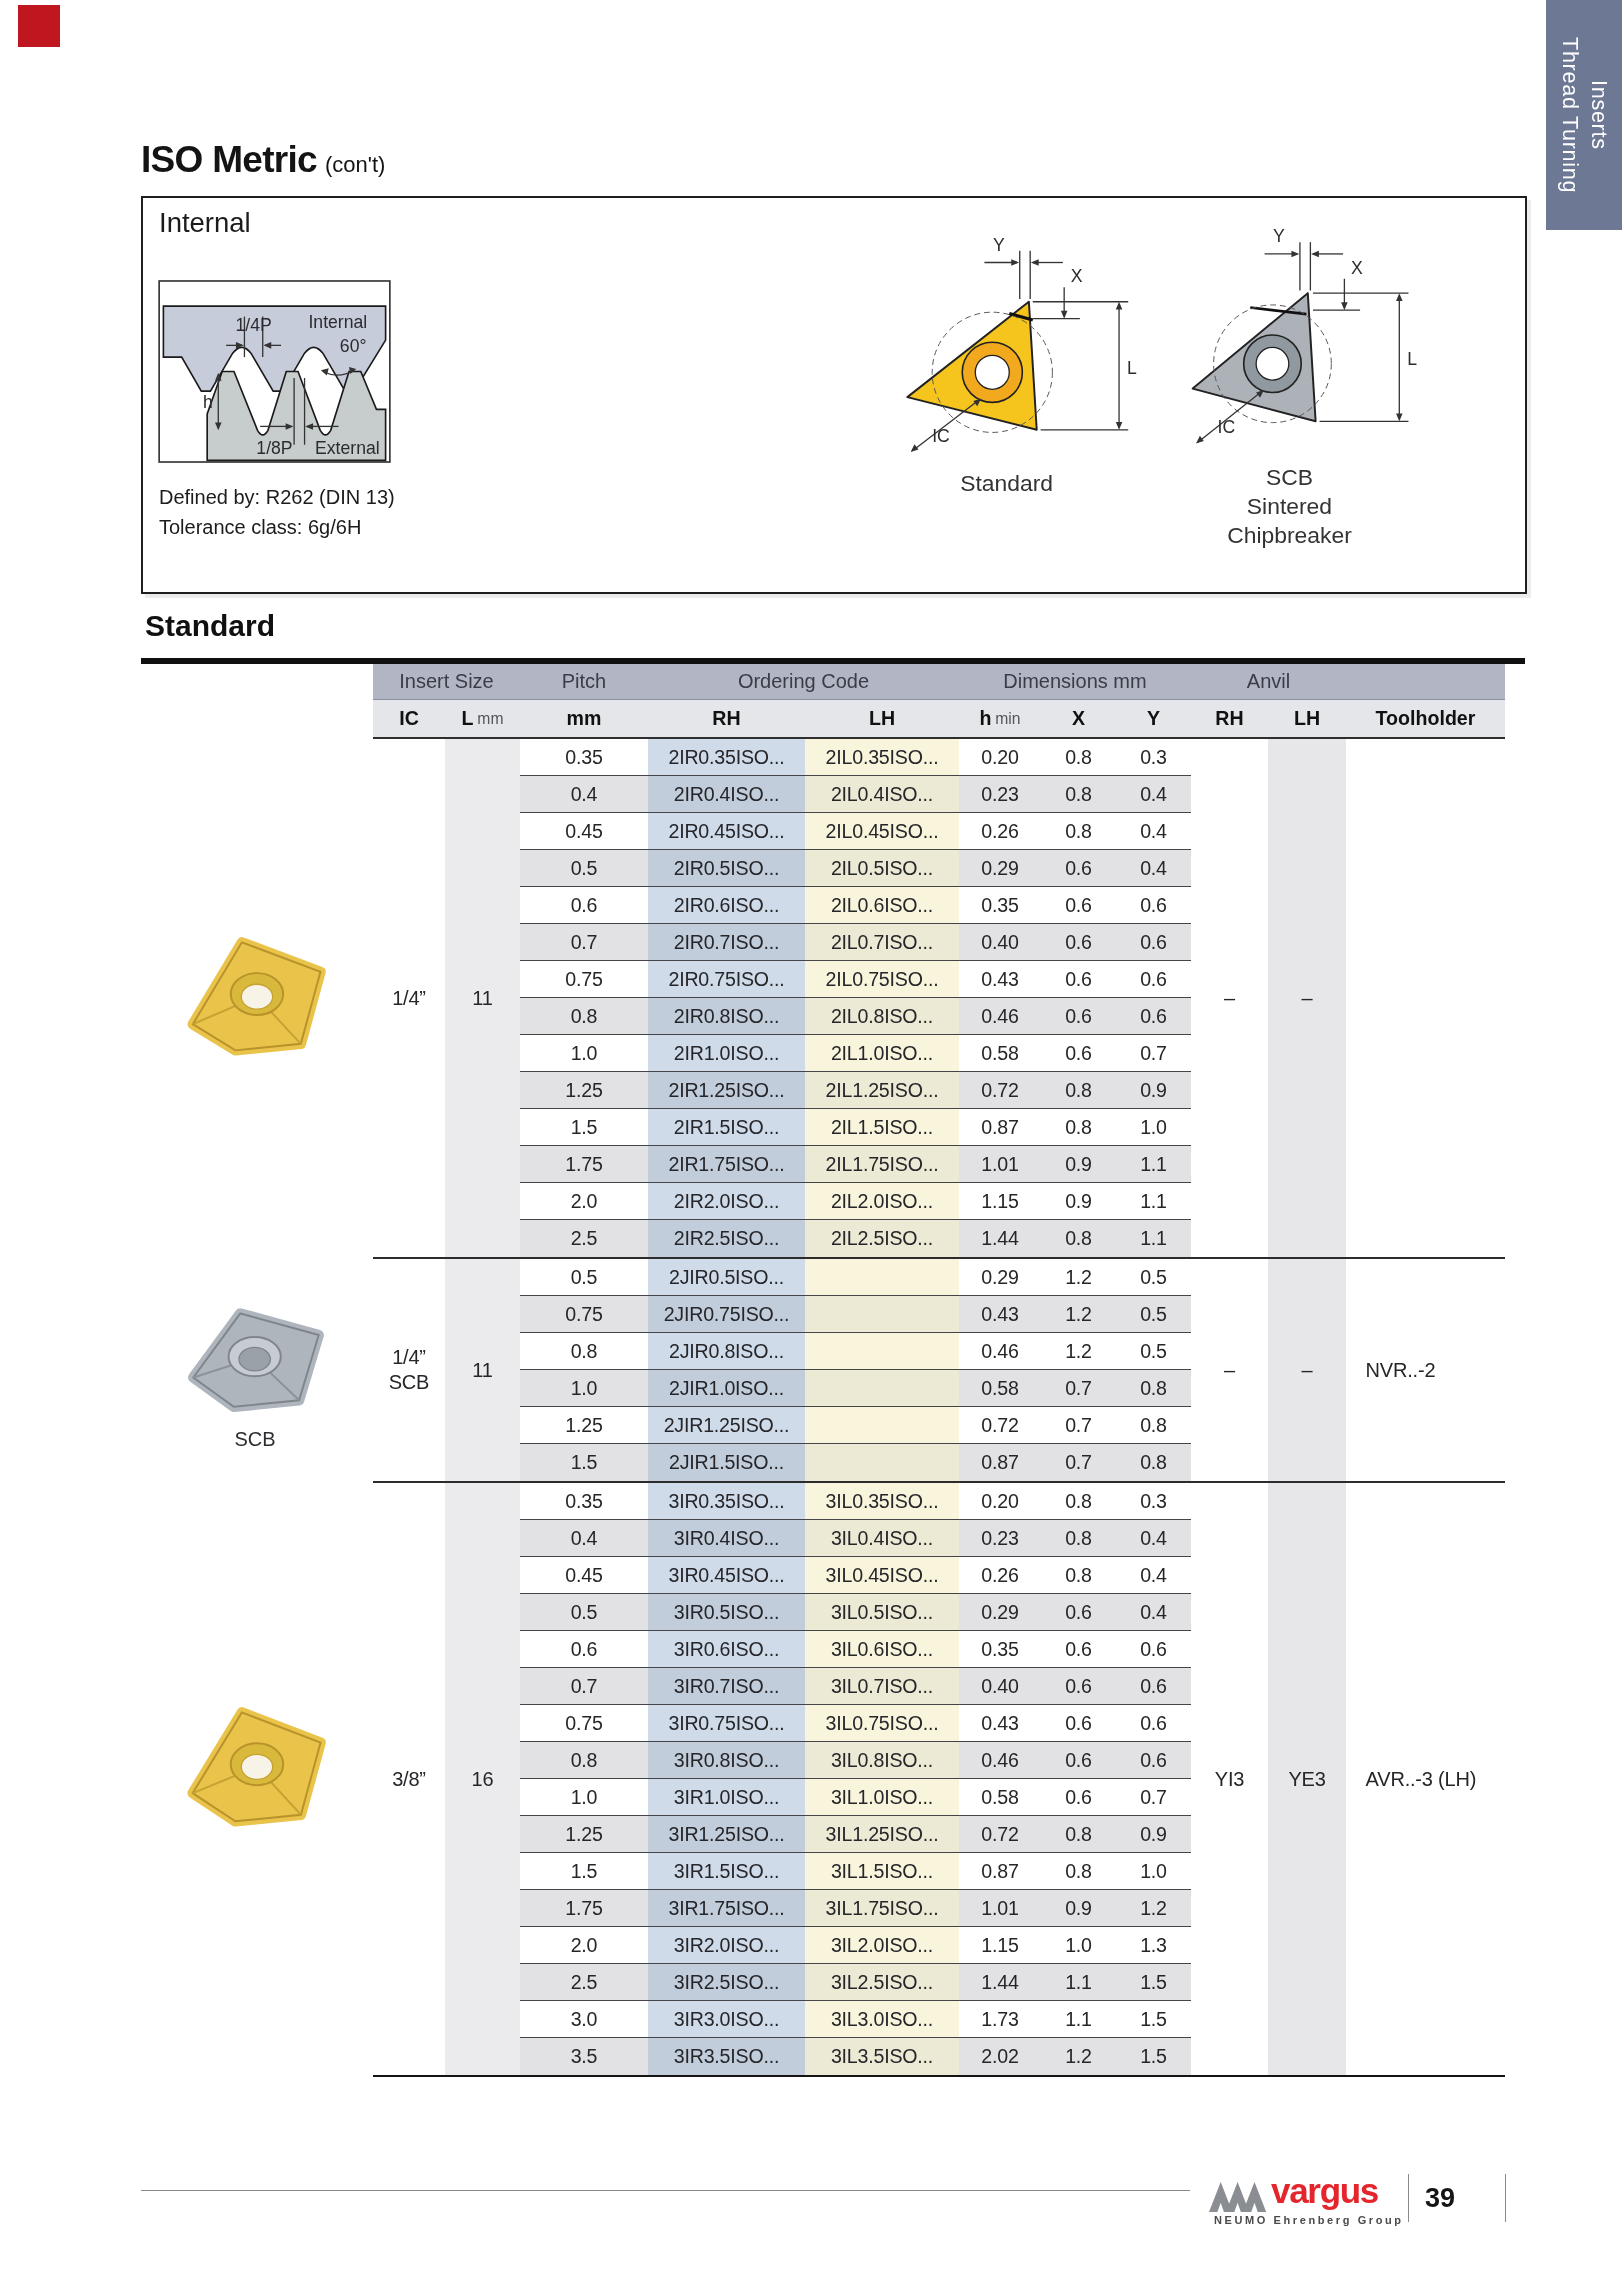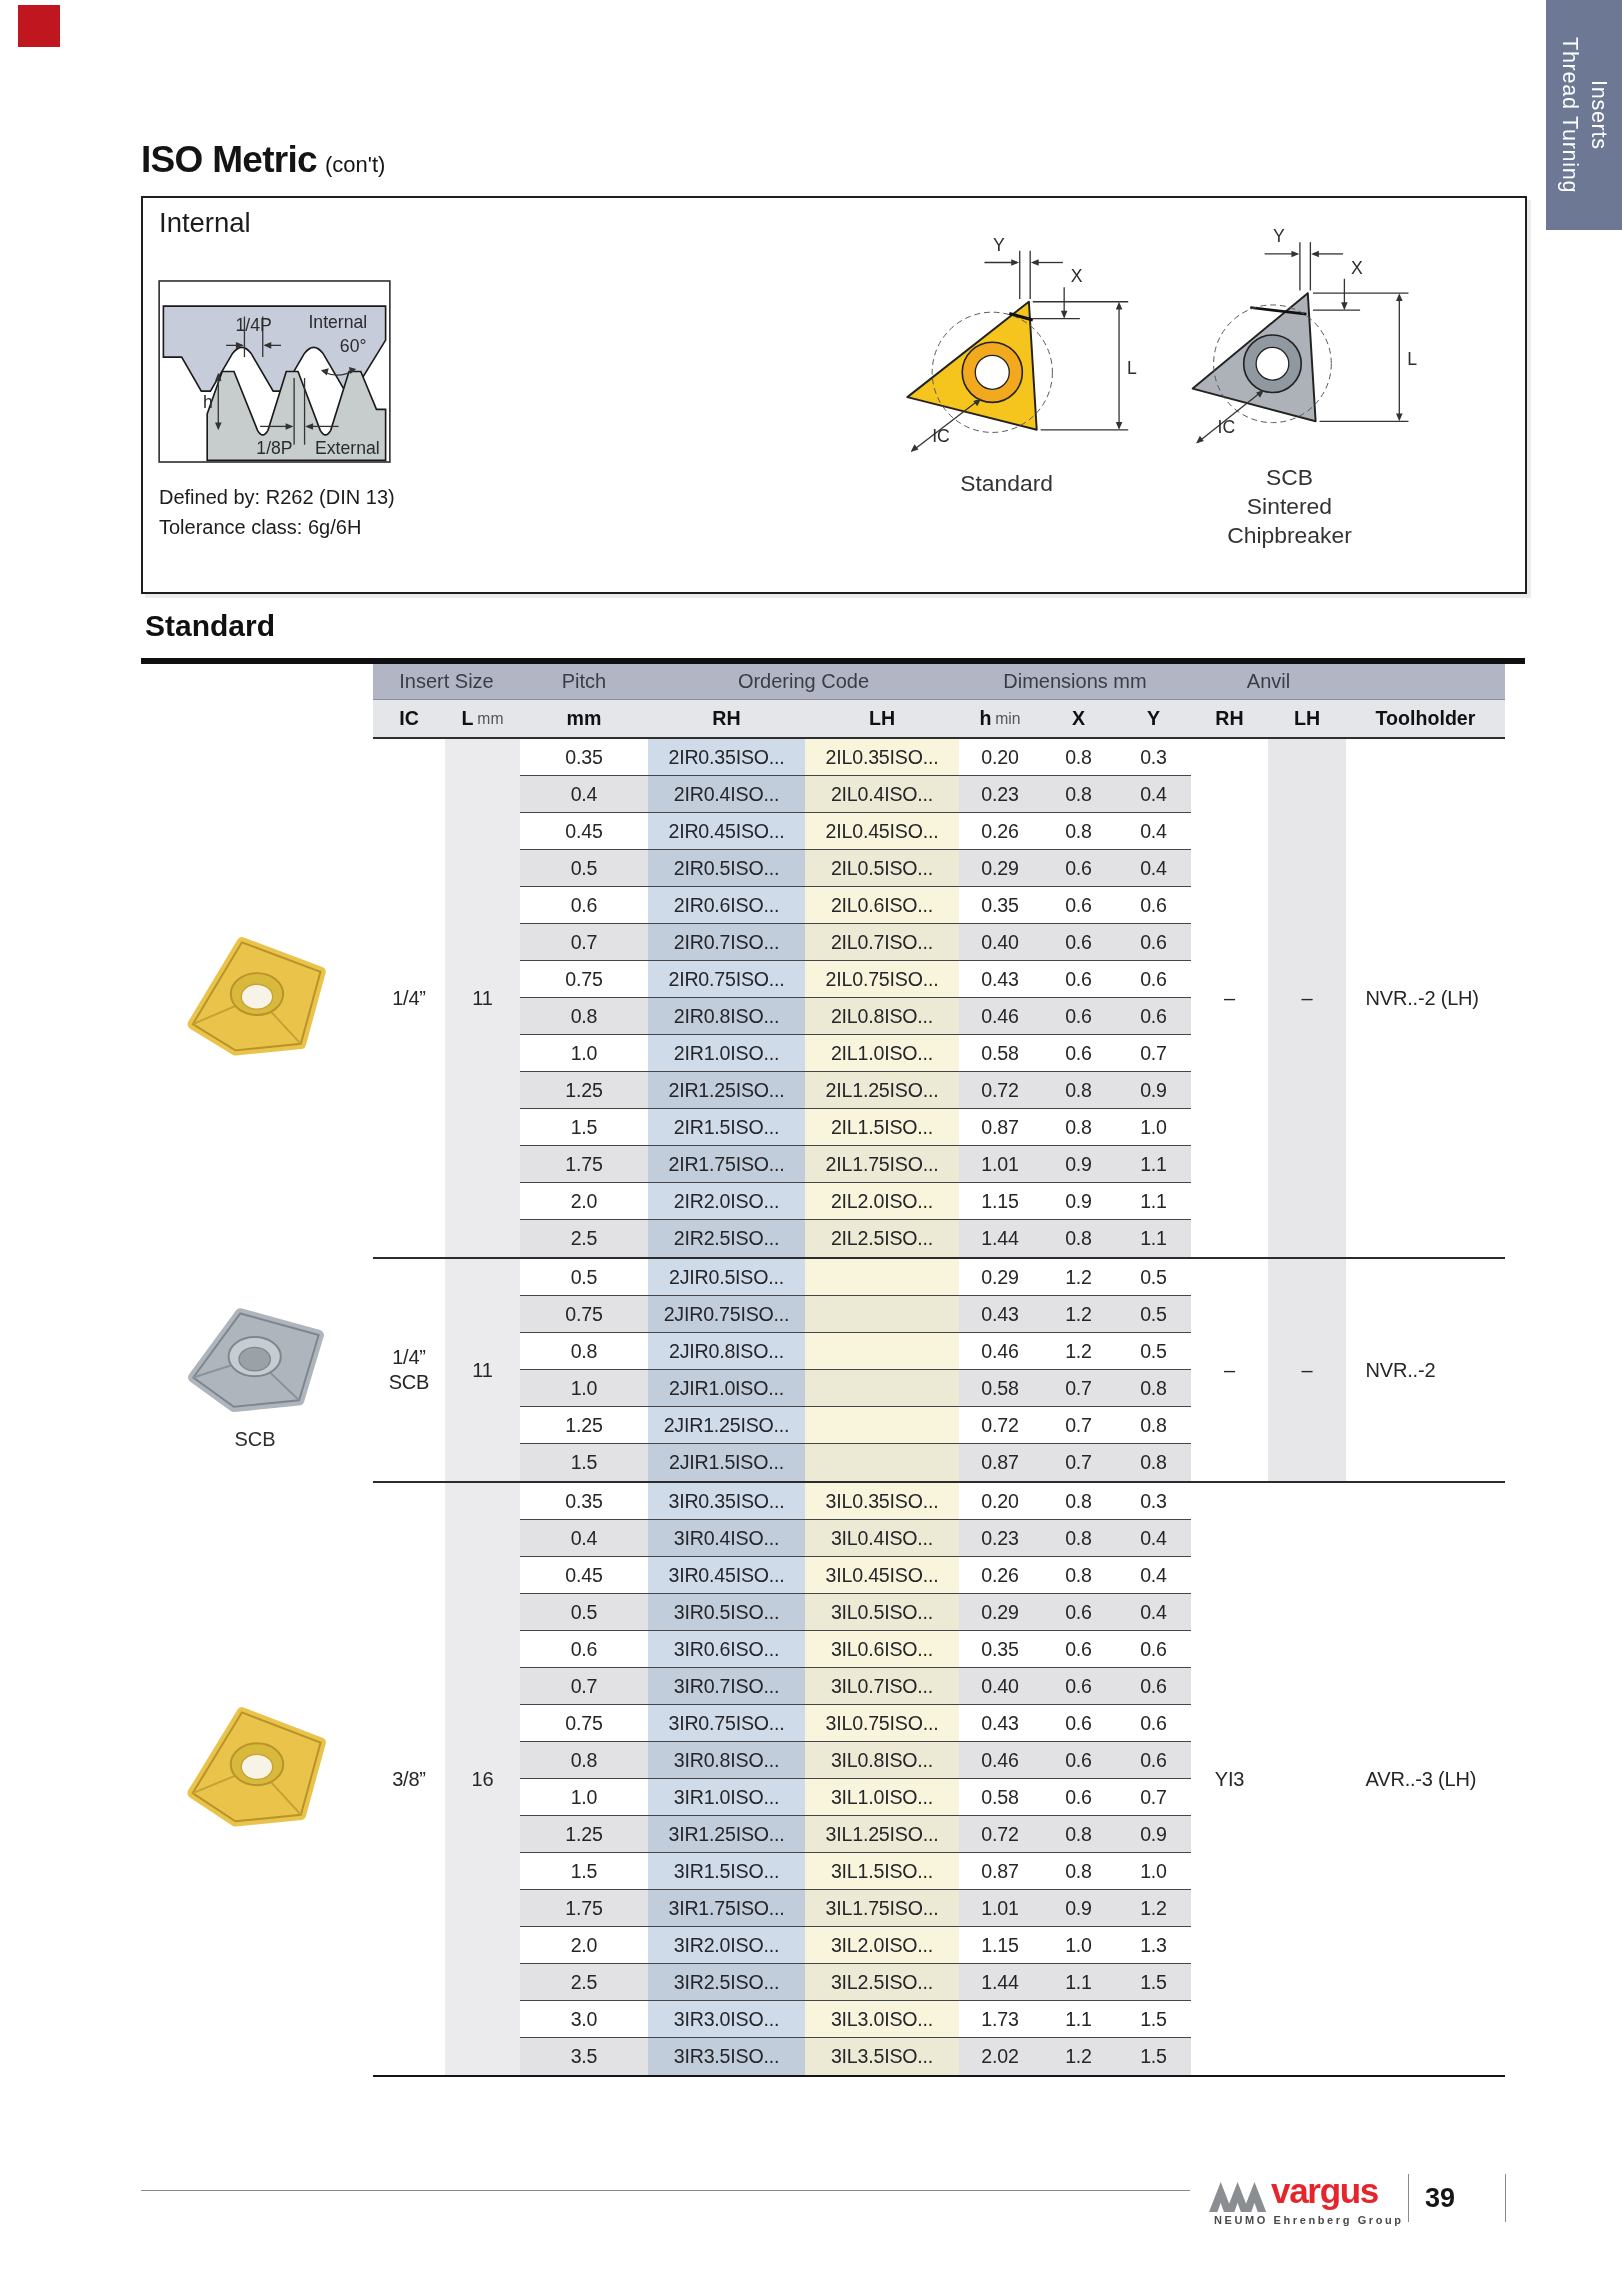--- a/index.html
+++ b/index.html
@@ -251,23 +251,20 @@
             <span>1/4”</span>
           </div>
           <div class="m m-l" style="grid-row: 1 / -1;">
             <span>11</span>
           </div>
           <div class="m m-arh" style="grid-row: 1 / -1;">
             <span>–</span>
           </div>
           <div class="m m-alh" style="grid-row: 1 / -1;">
             <span>–</span>
-          </div>
-          <div class="m m-th" style="grid-row: 1 / -1;">
-            <span>NVR..-2 (LH)</span>
           </div>
           <div class="cell  rowline" style="grid-area: 1 / 3;">0.35</div>
           <div class="cell c-rh rowline" style="grid-area: 1 / 4;">2IR0.35ISO...</div>
           <div class="cell c-lh rowline" style="grid-area: 1 / 5;">2IL0.35ISO...</div>
           <div class="cell  rowline" style="grid-area: 1 / 6;">0.20</div>
           <div class="cell  rowline" style="grid-area: 1 / 7;">0.8</div>
           <div class="cell  rowline" style="grid-area: 1 / 8;">0.3</div>
           <div class="cell  stripe rowline" style="grid-area: 2 / 3;">0.4</div>
           <div class="cell c-rh stripe rowline" style="grid-area: 2 / 4;">2IR0.4ISO...</div>
           <div class="cell c-lh stripe rowline" style="grid-area: 2 / 5;">2IL0.4ISO...</div>
@@ -403,20 +400,23 @@
         </div>
         <div class="tgroup" style="grid-template-rows: repeat(16, 37px);">
           <div class="m m-ic" style="grid-row: 1 / -1;">
             <span>3/8”</span>
           </div>
           <div class="m m-l" style="grid-row: 1 / -1;">
             <span>16</span>
           </div>
           <div class="m m-arh" style="grid-row: 1 / -1;">
             <span>YI3</span>
+          </div>
+          <div class="m m-alh" style="grid-row: 1 / -1;">
+            <span>YE3</span>
           </div>
           <div class="m m-th" style="grid-row: 1 / -1;">
             <span>AVR..-3 (LH)</span>
           </div>
           <div class="cell  rowline" style="grid-area: 1 / 3;">0.35</div>
           <div class="cell c-rh rowline" style="grid-area: 1 / 4;">3IR0.35ISO...</div>
           <div class="cell c-lh rowline" style="grid-area: 1 / 5;">3IL0.35ISO...</div>
           <div class="cell  rowline" style="grid-area: 1 / 6;">0.20</div>
           <div class="cell  rowline" style="grid-area: 1 / 7;">0.8</div>
           <div class="cell  rowline" style="grid-area: 1 / 8;">0.3</div>

